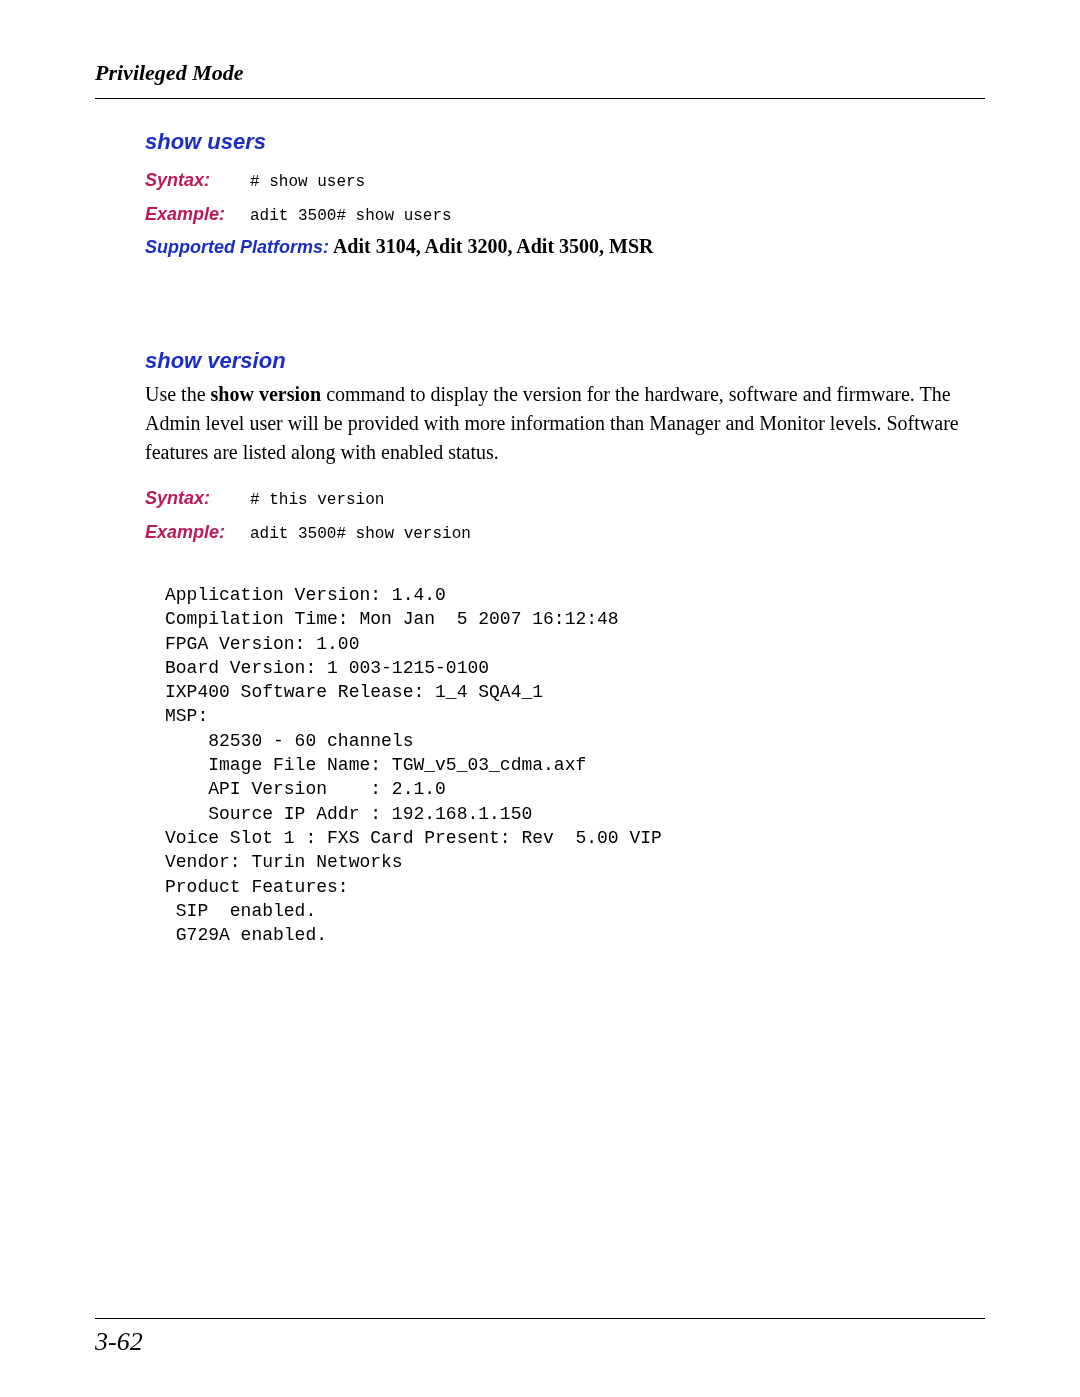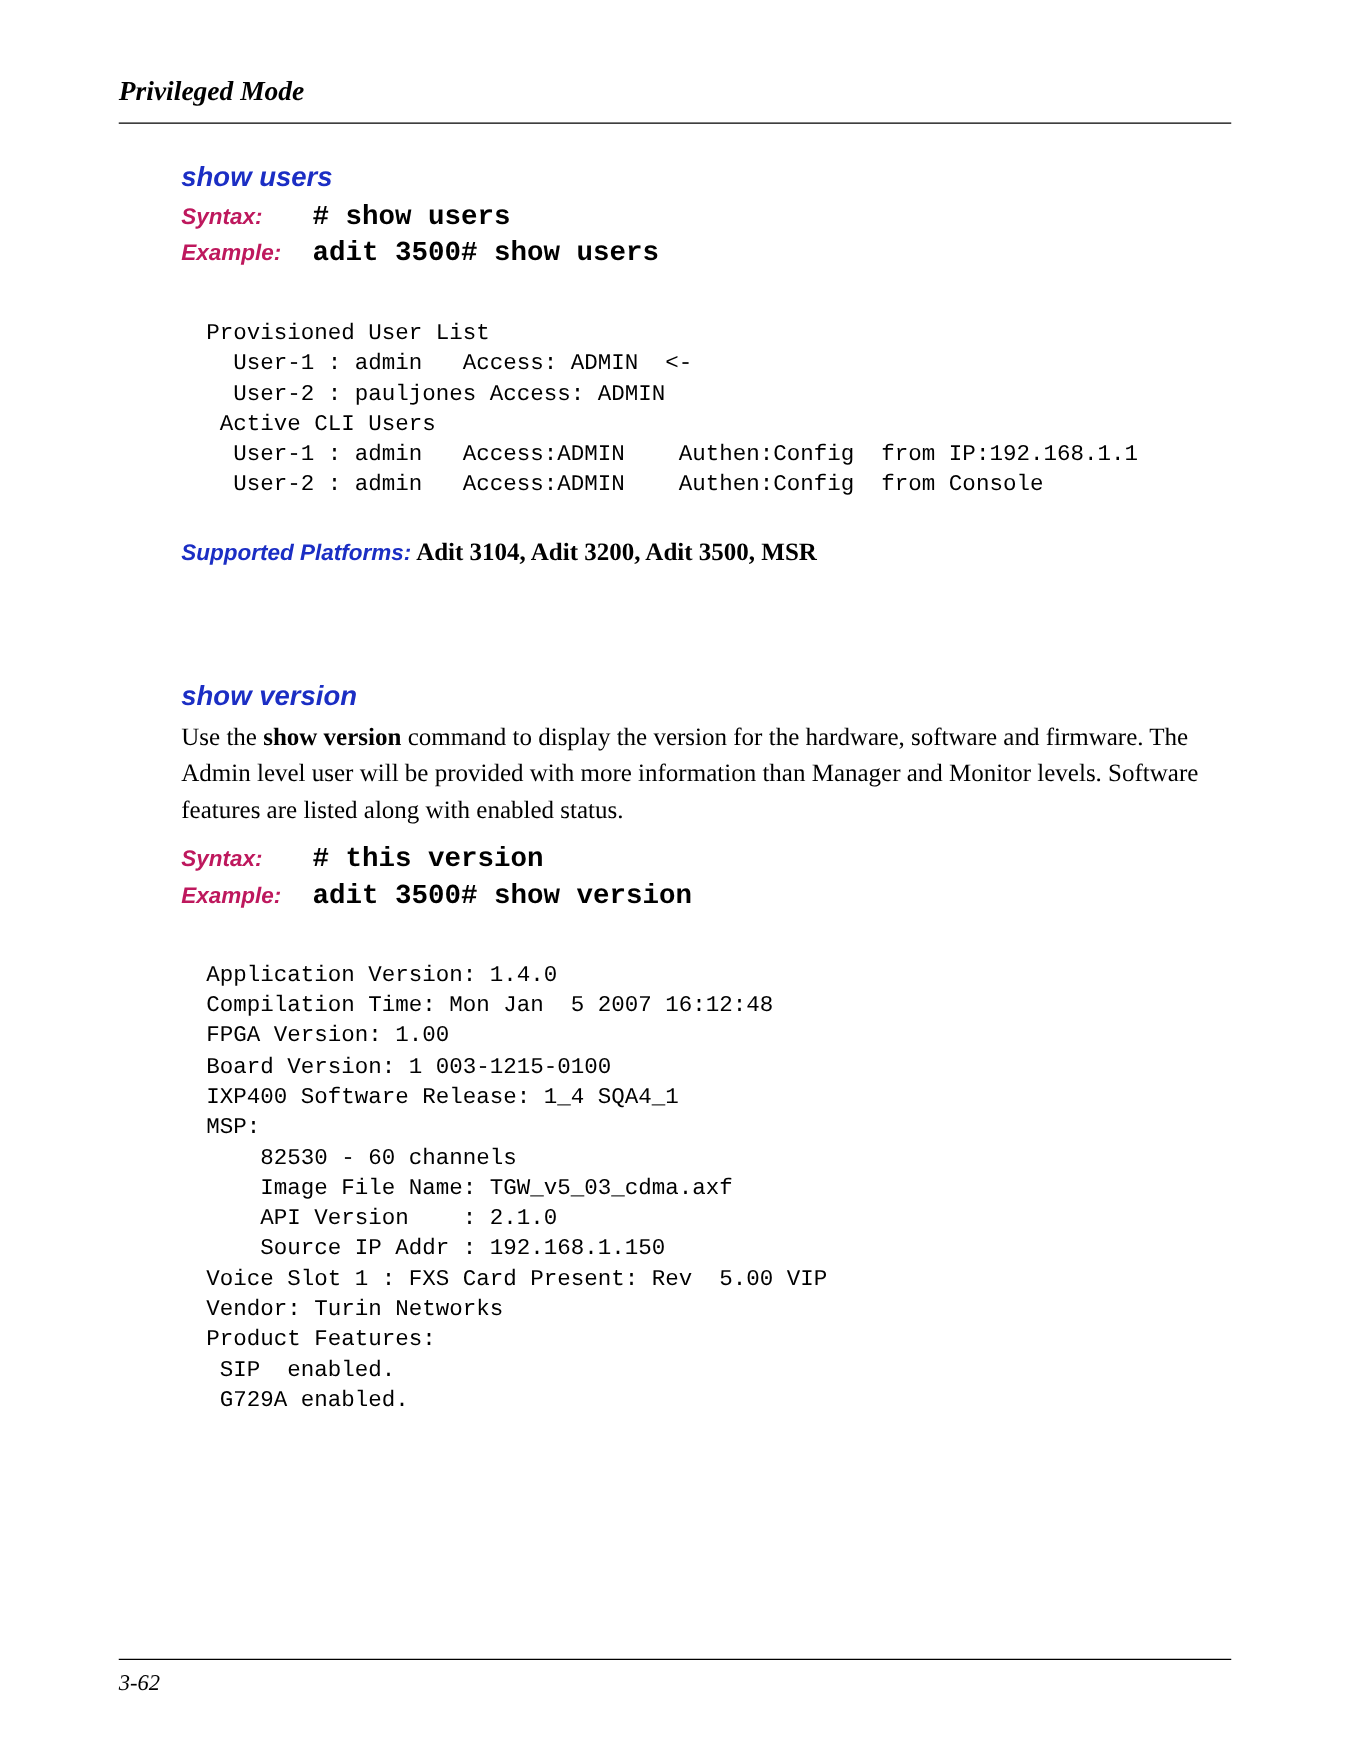--- a/index.html
+++ b/index.html
@@ -60,23 +60,24 @@
     color: #be185d;
     font-family: Arial, Helvetica, sans-serif;
     font-weight: bold;
     font-style: italic;
     font-size: 18px;
     width: 105px;
     flex-shrink: 0;
   }
   .mono {
     font-family: "Courier New", Courier, monospace;
-    font-weight: bold;
-    font-size: 22px;
+    font-weight: normal;
+    font-size: 16px;
     white-space: pre;
+    margin-top: 12px;
   }
   .output {
     font-family: "Courier New", Courier, monospace;
     font-size: 18px;
     white-space: pre;
     line-height: 1.35;
     margin: 40px 0 30px 20px;
     font-weight: normal;
   }
   .supported-row {
@@ -99,21 +100,21 @@
   }
   .bottom-rule {
     border: none;
     border-top: 1.5px solid #000;
     margin: 0 0 8px 0;
   }
   .footer-line {
     display: flex;
     justify-content: space-between;
     font-style: italic;
-    font-size: 18px;
+    font-size: 26px;
   }
 </style>
 </head>
 <body>
 
 <div class="page">
 
   <div class="header-title">Privileged Mode</div>
   <hr class="top-rule">
 
@@ -123,26 +124,20 @@
 
     <div class="row">
       <span class="label">Syntax:</span>
       <span class="mono"># show users</span>
     </div>
     <div class="row">
       <span class="label">Example:</span>
       <span class="mono">adit 3500# show users</span>
     </div>
 
-    <div class="output">Provisioned User List
-  User-1 : admin   Access: ADMIN  &lt;-
-  User-2 : pauljones Access: ADMIN
- Active CLI Users
-  User-1 : admin   Access:ADMIN    Authen:Config  from IP:192.168.1.1
-  User-2 : admin   Access:ADMIN    Authen:Config  from Console</div>
 
     <div class="supported-row">
       <span class="supported-label">Supported Platforms:</span><span class="supported-value">  Adit 3104, Adit 3200, Adit 3500, MSR</span>
     </div>
 
     <div class="section-heading">show version</div>
     <div class="body-text">
       <span>Use the </span><span class="bold">show version</span><span> command to display the version for the hardware, software and firmware. The Admin level user will be provided with more information than Manager and Monitor levels. Software features are listed along with enabled status.</span>
     </div>
 

